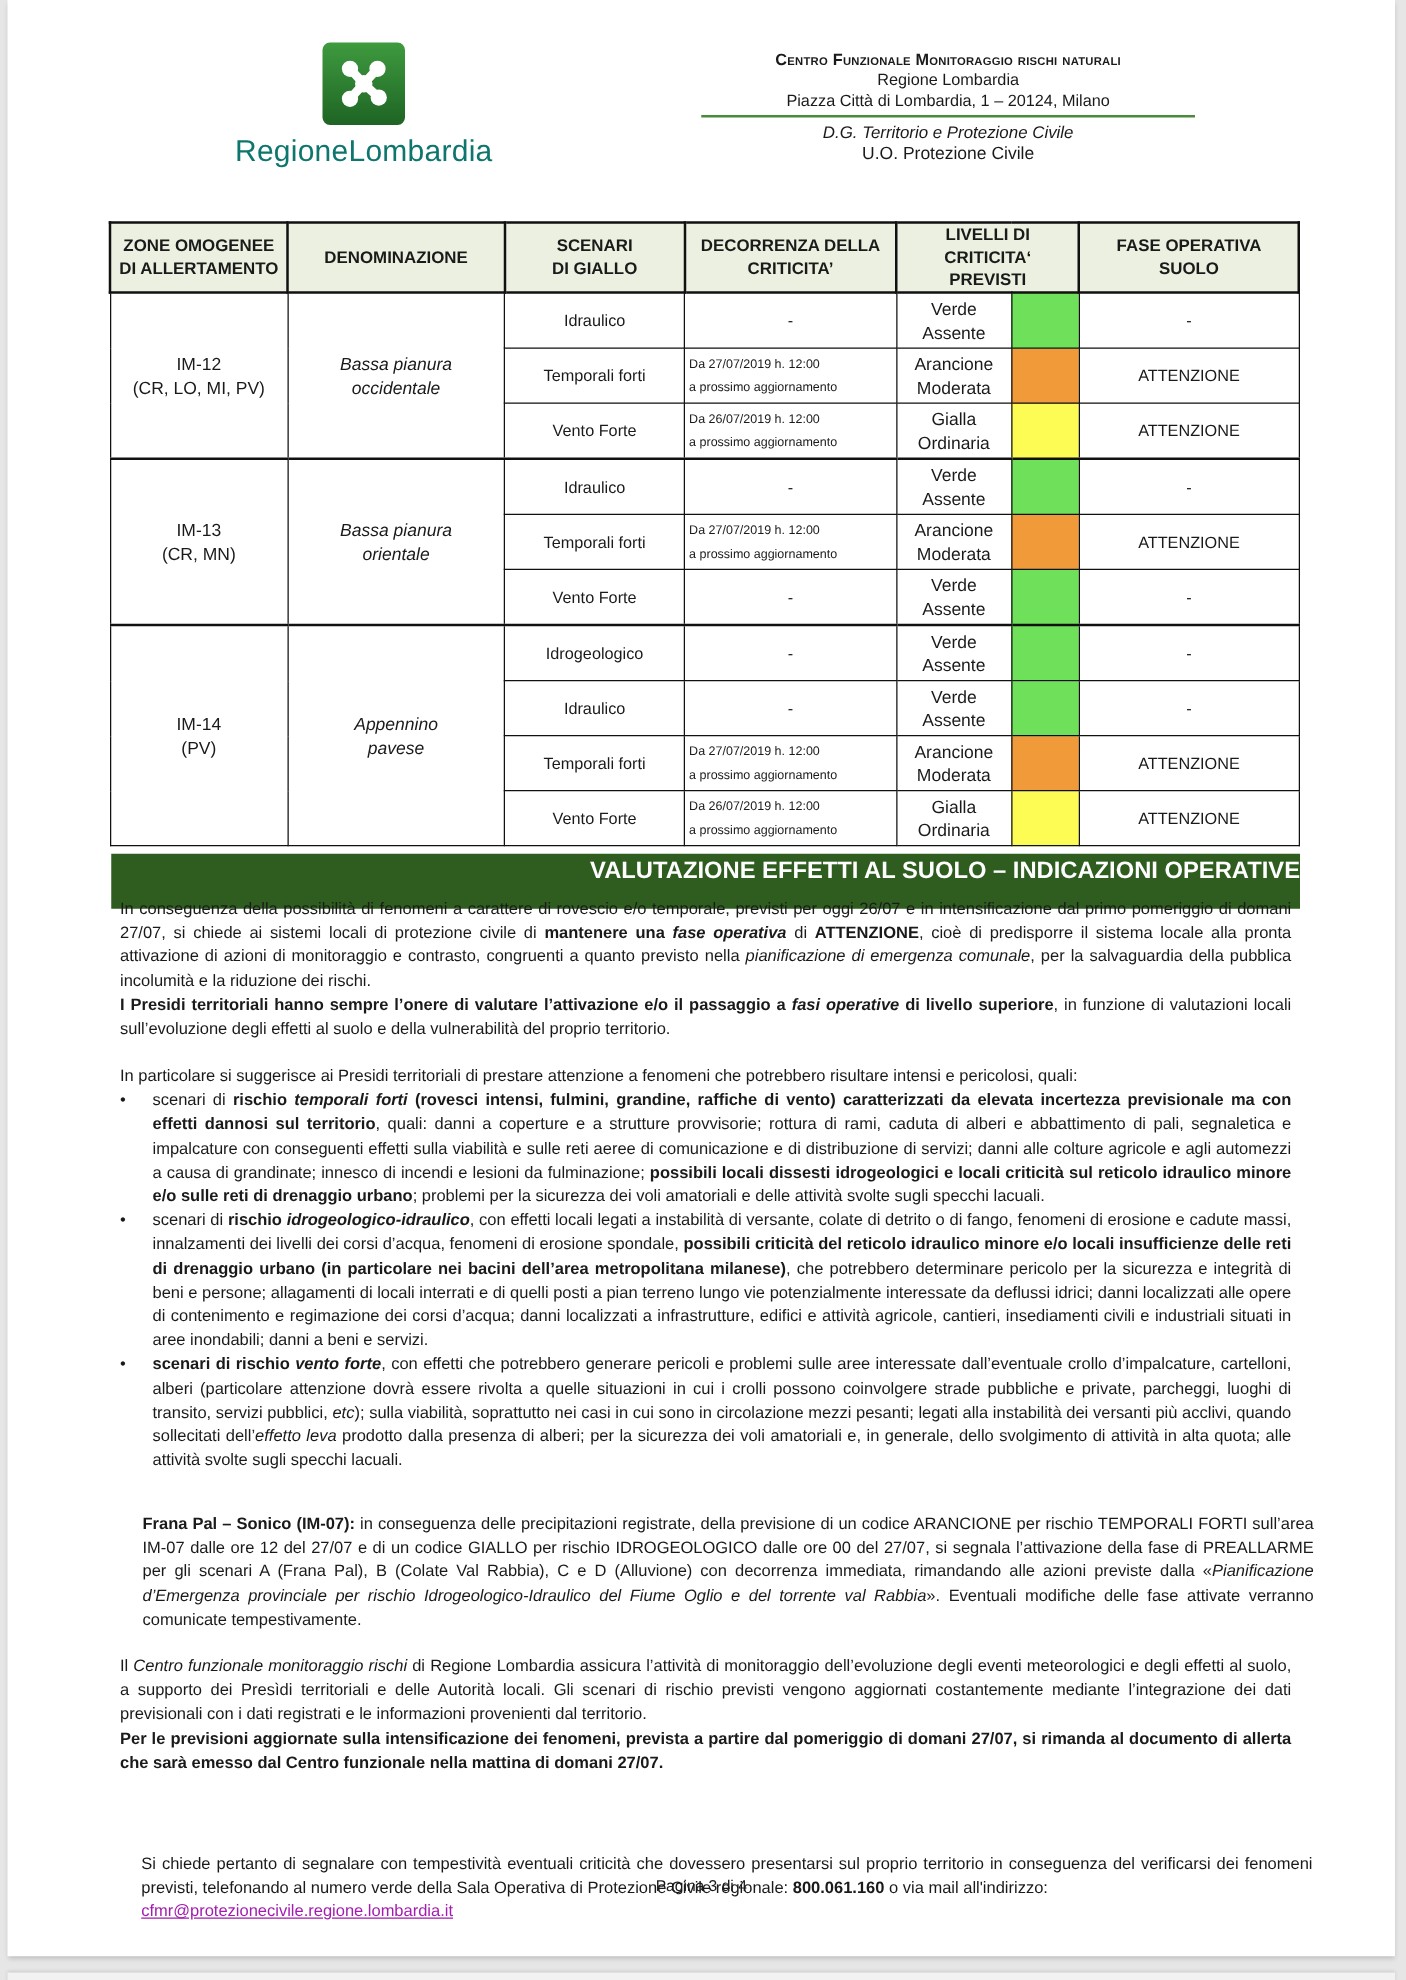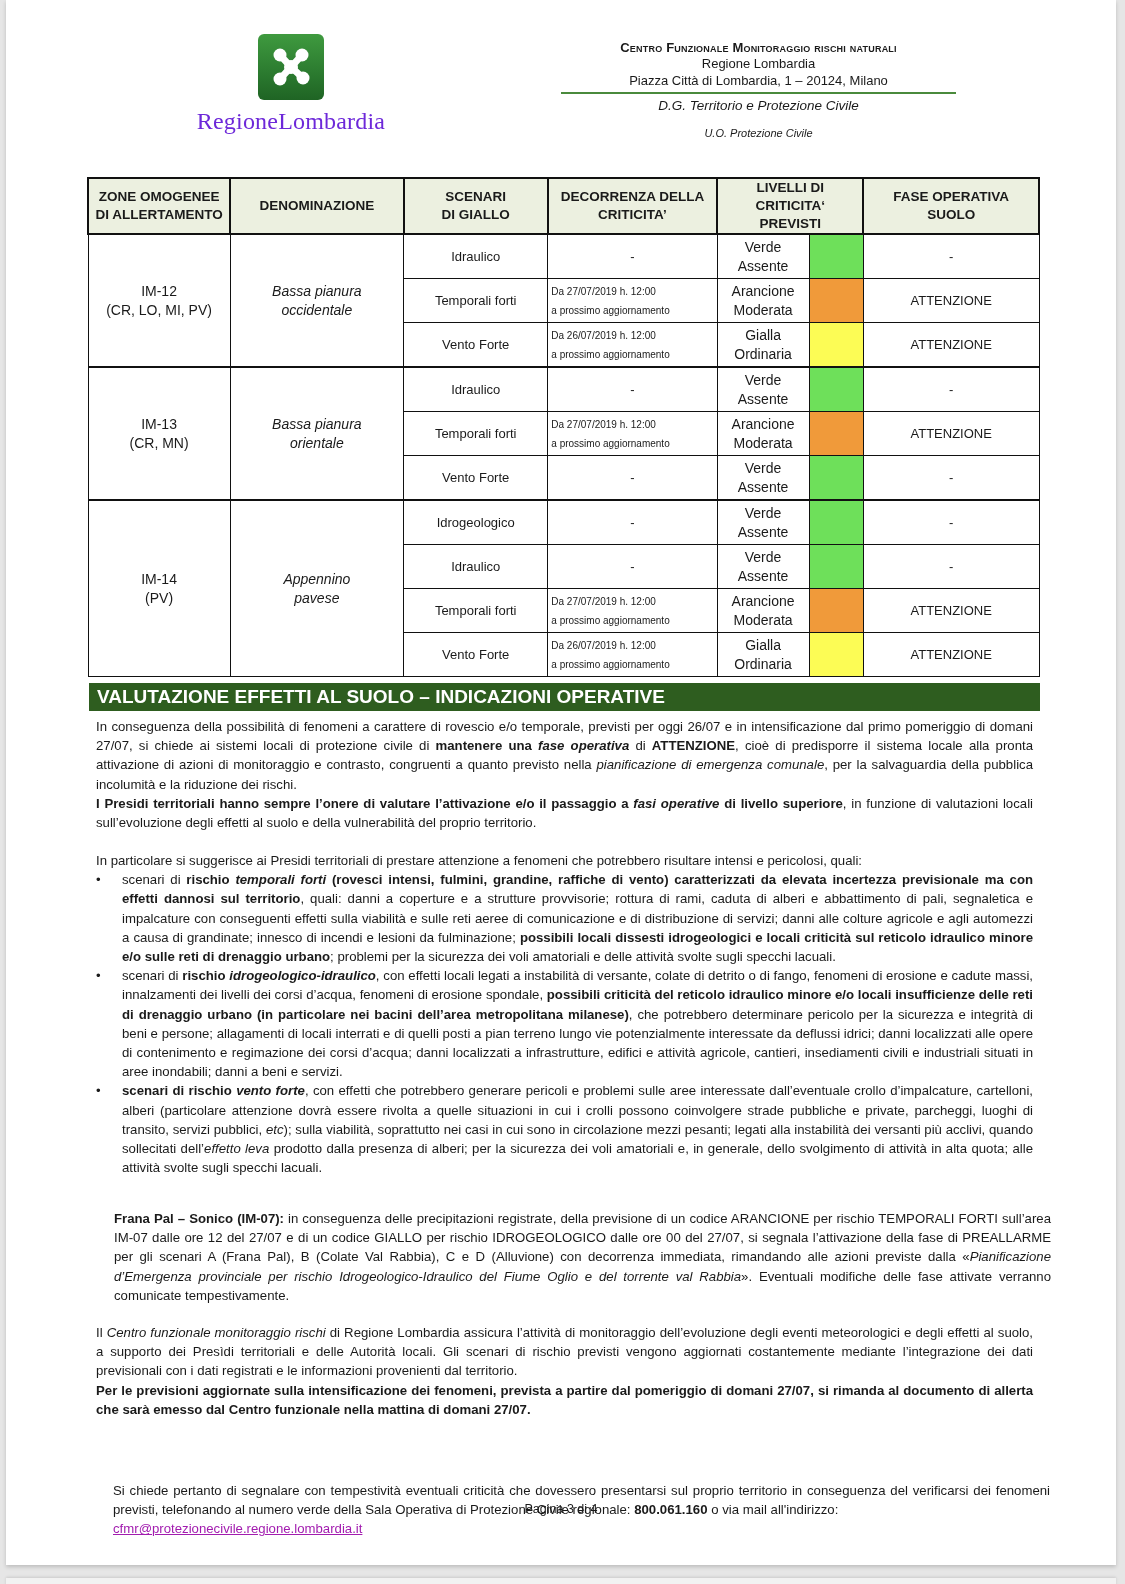--- a/index.html
+++ b/index.html
@@ -15,48 +15,49 @@
     position:absolute; left:6px; top:1578px; width:1110px; height:10px; background:#f2f2f2;
     box-shadow: 0 -1px 3px rgba(0,0,0,0.12);
   }
   
   .logo-wrap { position:absolute; left:150px; top:34px; width:270px; text-align:center; }
   .logo-box {
     width:66px; height:66px; margin:0 auto; border-radius:6px;
     background: linear-gradient(180deg,#3f9a3f 0%, #2b7a2f 60%, #1f6424 100%);
     display:flex; align-items:center; justify-content:center;
   }
-  .logo-text { font-family:Liberation Serif, serif; font-size:24px; color:#6d28d9; margin-top:8px; letter-spacing:0.2px; }
+  .logo-text { font-family:Liberation Sans, sans-serif; font-size:24px; color:#0f766e; margin-top:8px; letter-spacing:0.2px; }
   .org { position:absolute; left:555px; top:40px; width:395px; text-align:center; font-family:"Liberation Sans", sans-serif; }
   .org-title { font-size:13px; font-weight:bold; font-variant:small-caps; letter-spacing:0.2px; }
   .org-line { font-size:13px; line-height:17px; }
   .org-rule { height:2px; background:#4a8a3c; margin:3px 0 4px 0; }
   .org-dg { font-size:13.5px; font-style:italic; }
-  .org-uo { font-size:11px; font-style:italic; margin-top:14px; }
+  .org-uo { font-size:14px; margin-top:1px; }
 
   
   table.crit {
     position:absolute; left:81px; top:177px; width:953px; border-collapse:collapse;
     font-family:"Liberation Sans Narrow","Liberation Sans", sans-serif; font-size:13px;
   }
   table.crit th, table.crit td { border:1px solid #111; text-align:center; vertical-align:middle; padding:0 3px; }
   table.crit th { background:#ecf0e0; font-weight:bold; font-size:13.5px; height:42px; line-height:18px; border-width:2px; }
   table.crit td { height:43px; line-height:19px; }
   table.crit tr.zone-start td { border-top:2px solid #111; }
   .zone-cell { font-size:14px; line-height:20px; }
   .denom-cell { font-style:italic; font-size:14px; line-height:20px; }
   .dec-cell { text-align:left !important; font-size:10px; line-height:18px; }
   .swatch { padding:0 !important; width:50px; }
   .lvl-cell { width:80px; font-size:14px; line-height:19px;margin-top:32px; }
 
   
   .section-bar {
-    position:absolute; left:83px; top:683px; width:951px; height:28px; background:#2e5d1f;
+    position:absolute; left:83px; top:683px; width:951px; height:44px; background:#2e5d1f;
     color:#fff; font-size:19px; font-weight:bold; line-height:28px; padding-left:8px; box-sizing:border-box;
     font-family:"Liberation Sans Narrow","Liberation Sans", sans-serif;
+    text-align:right;
   }
   .body-text {
     position:absolute; left:90px; width:937px; font-size:13.2px; line-height:19.2px; text-align:justify;
     font-family:"Liberation Sans Narrow","Liberation Sans", sans-serif;
   }
   .body-text p { margin:0; }
   .bullets { margin:0; padding:0; list-style:none; }
   .bullets li { position:relative; padding-left:26px; }
   .bullets li .dot { position:absolute; left:0; top:0; width:10px; }
   a.mail { color:#a21caf; text-decoration:underline; }

